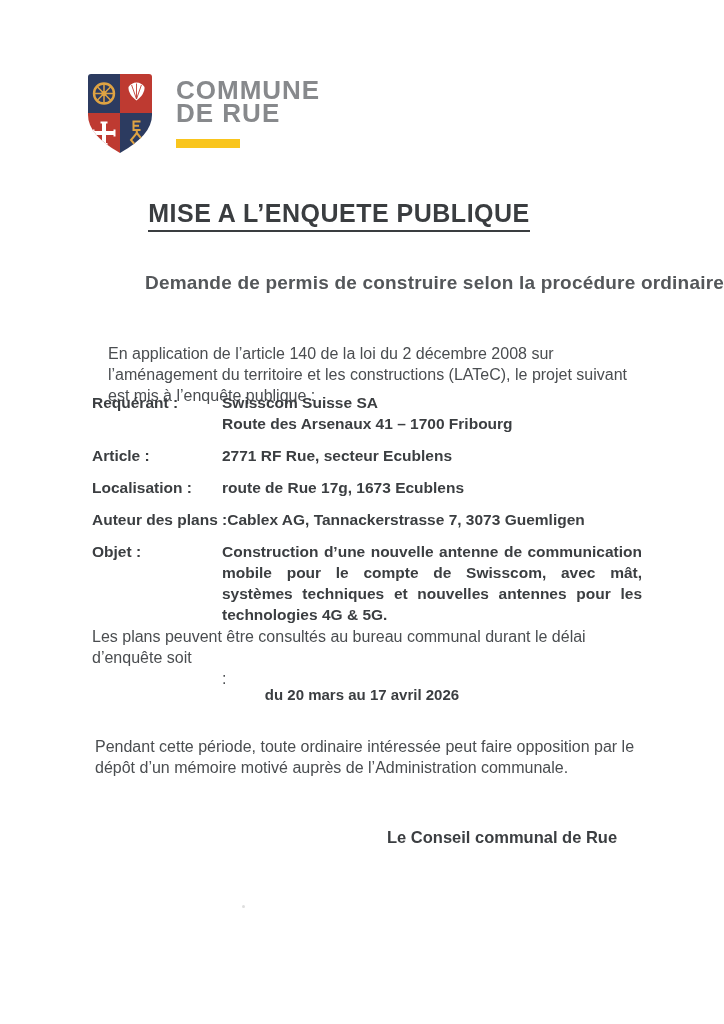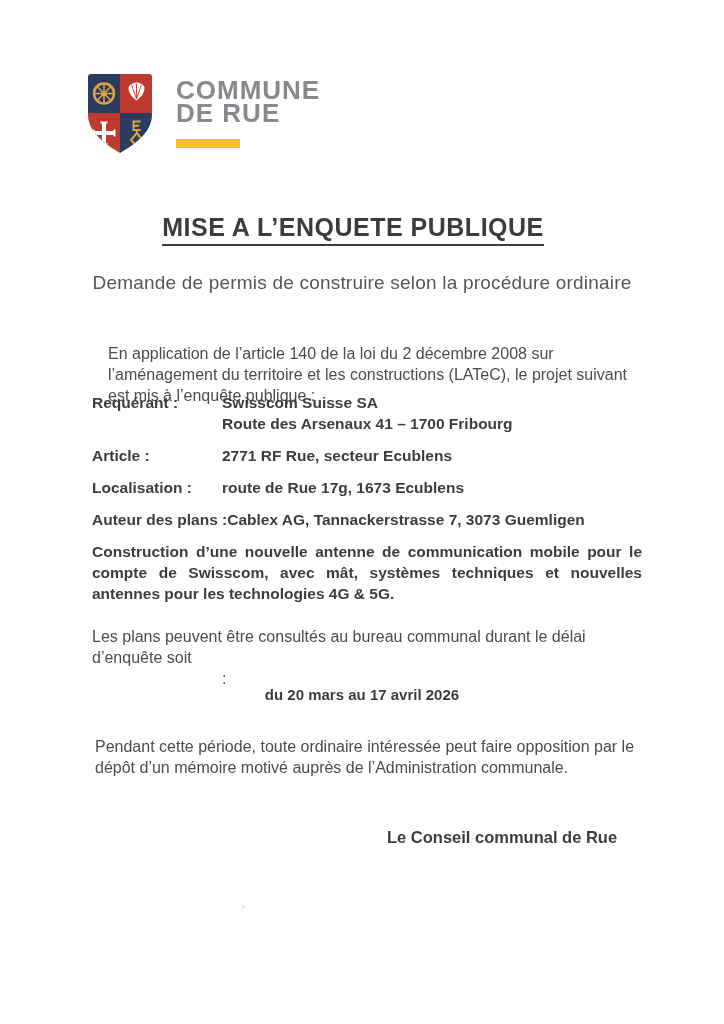--- a/index.html
+++ b/index.html
@@ -16,28 +16,28 @@
   .brand{position:absolute;left:87px;top:73px;display:flex;}
   .shield{width:66px;height:81px;flex:0 0 66px;}
   .wordmark{margin-left:23px;padding-top:6px;}
   .wm-line{
     font-size:26px;font-weight:800;color:#87898c;
     letter-spacing:1px;line-height:23px;
   }
   .accent-bar{width:64px;height:9px;background:#f9c51d;margin-top:14px;}
   
   .title{
-    position:absolute;top:196px;left:0;width:672px;margin:17px;
+    position:absolute;top:196px;left:0;width:672px;margin:3px;
     text-align:center;font-size:25px;font-weight:700;color:#3a3d40;
     letter-spacing:0.5px;
   }
   .title-text{border-bottom:2px solid #3a3d40;padding-bottom:3px;}
   .subtitle{
     position:absolute;top:272px;left:0;width:724px;margin:0;
-    text-align:center;font-size:19px;font-weight:400;color:#54575a;
+    text-align:right;font-size:19px;font-weight:700;color:#54575a;
     letter-spacing:0.2px;
   }
   
   .intro{
     position:absolute;top:327px;left:92px;width:543px;margin:16px;
     font-size:16px;line-height:21px;color:#4a4d50;
   }
   .details{
     position:absolute;top:392px;left:92px;width:550px;
     font-size:15.5px;font-weight:700;color:#3b3e41;line-height:21px;
@@ -138,20 +138,21 @@
         <div>route de Rue 17g, 1673 Ecublens</div>
       </div>
     </div>
     <div class="row">
       <div class="label">Auteur des plans :</div>
       <div class="value">
         <div>Cablex AG, Tannackerstrasse 7, 3073 Guemligen</div>
       </div>
     </div>
     <div class="row justify">
+      <div class="label">Objet :</div>
       <div class="value">
         <div>Construction d’une nouvelle antenne de communication mobile pour le compte de Swisscom, avec mât, systèmes techniques et nouvelles antennes pour les technologies 4G &amp; 5G.</div>
       </div>
     </div>
   </section>
 
   <p class="consult">
     <span>Les plans peuvent être consultés au bureau communal durant le délai d’enquête soit</span><br>
     <span class="consult-colon">:</span>
   </p>

